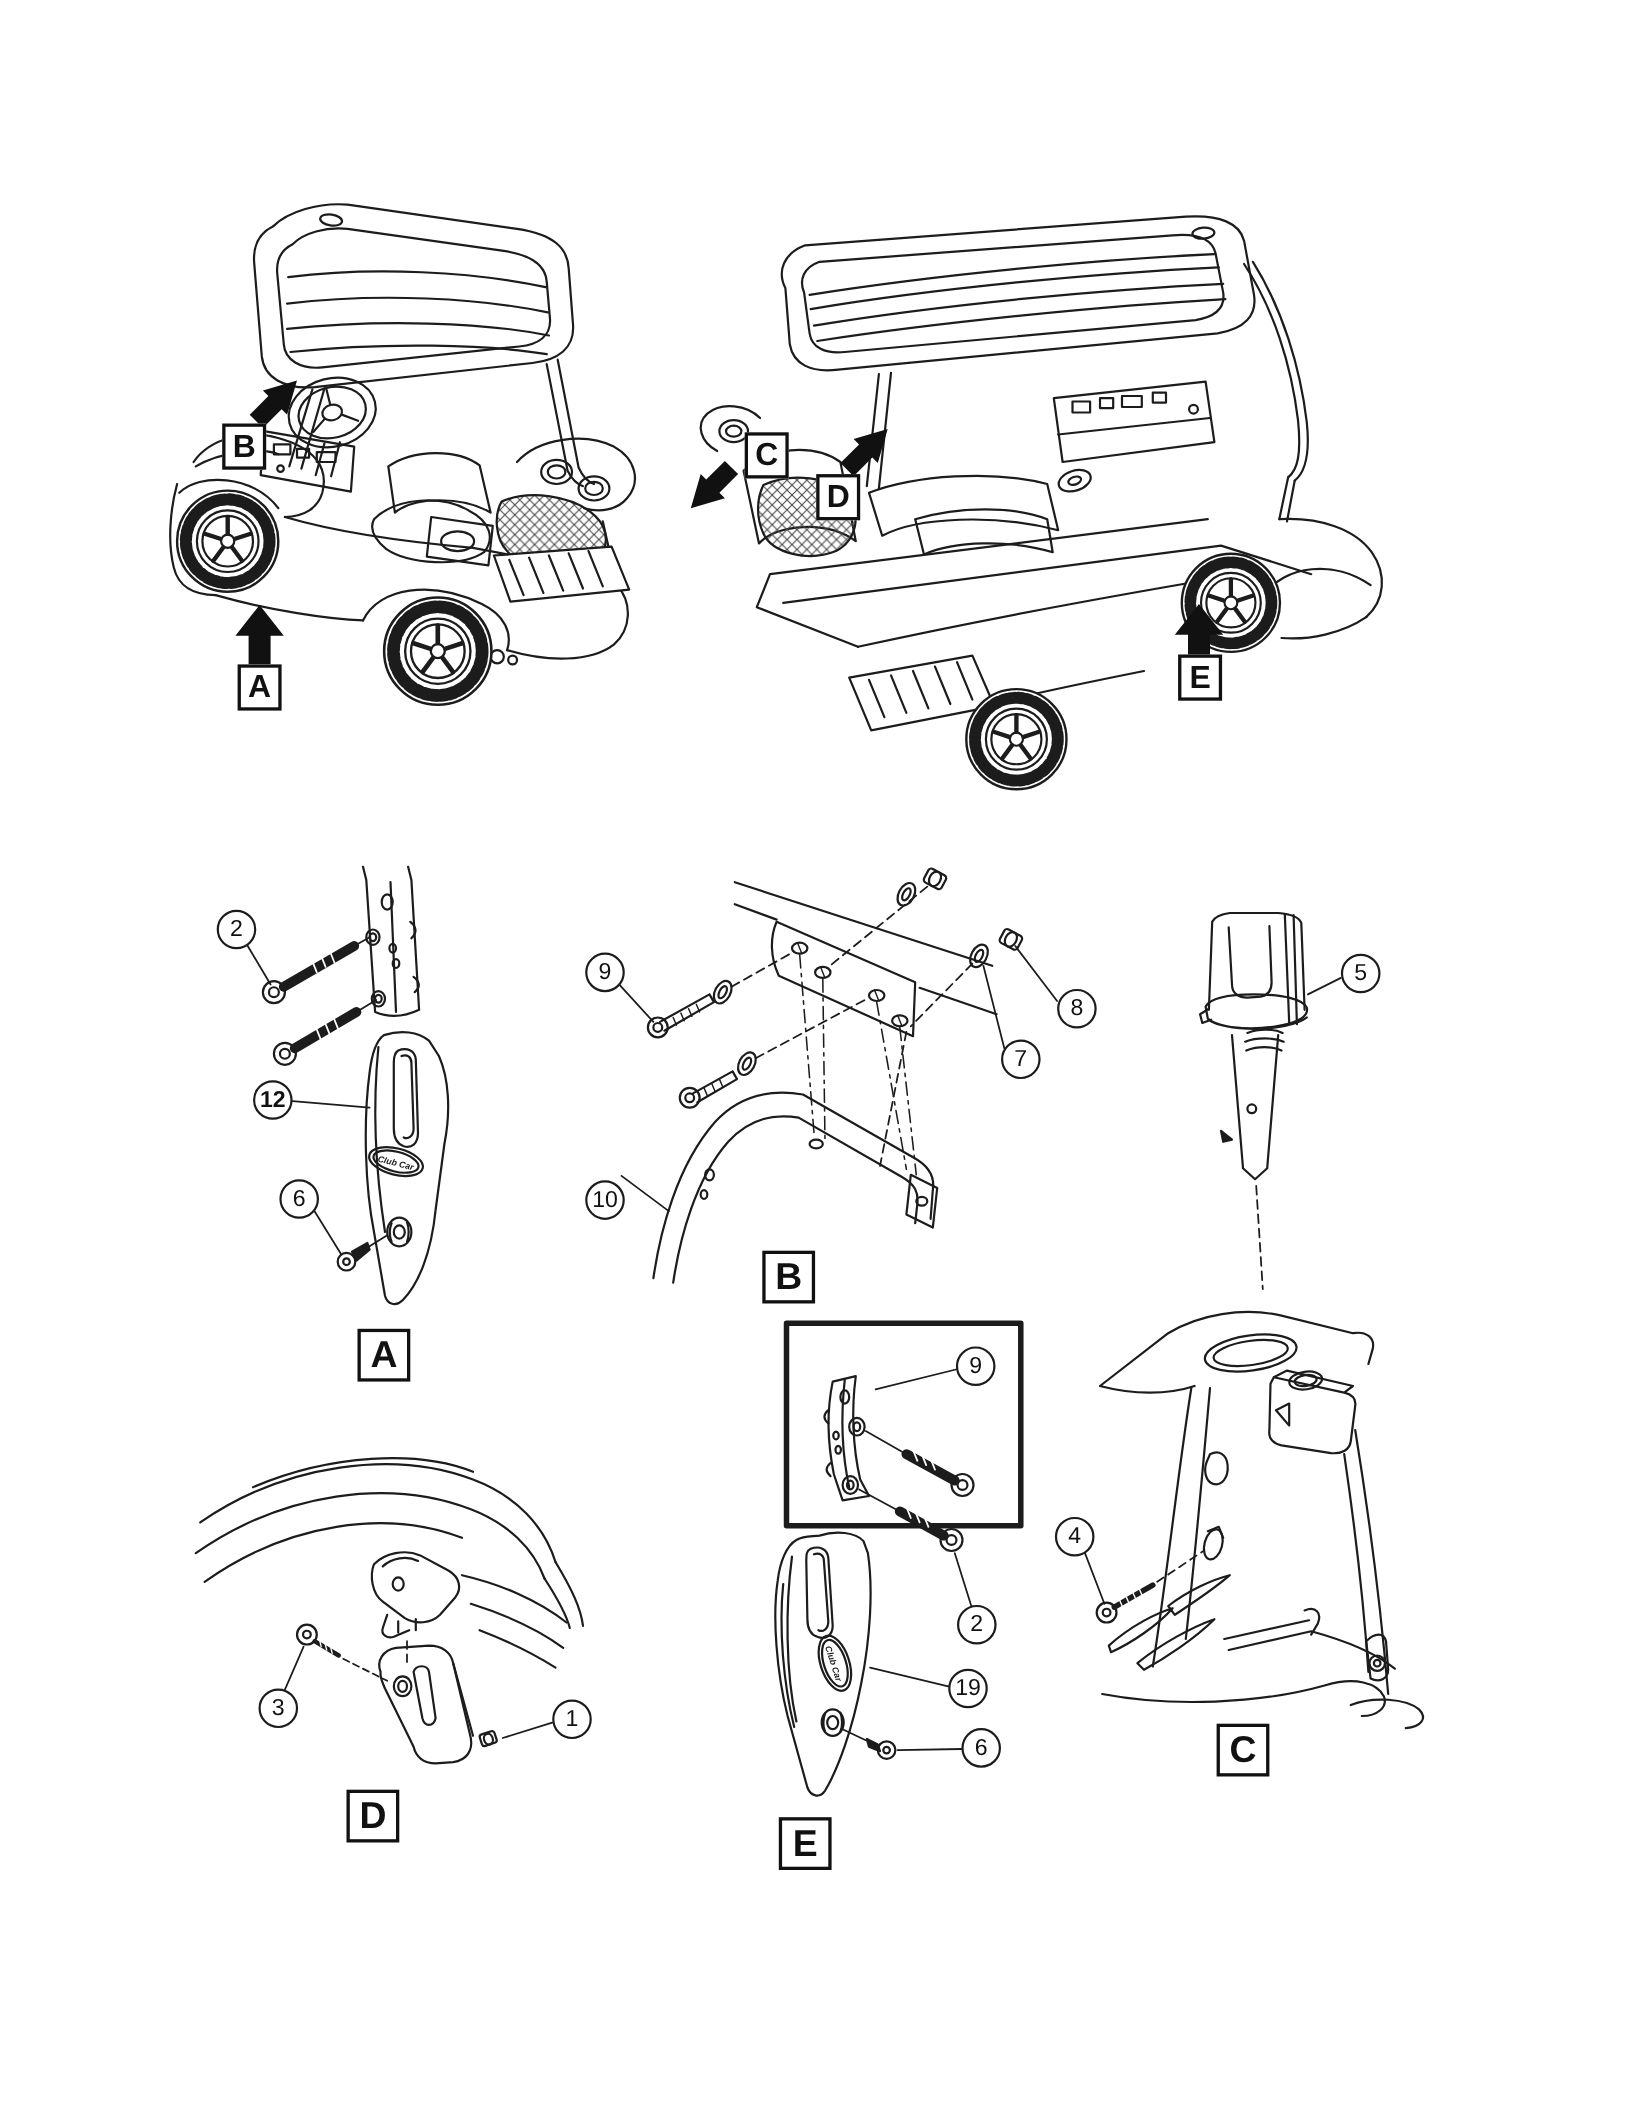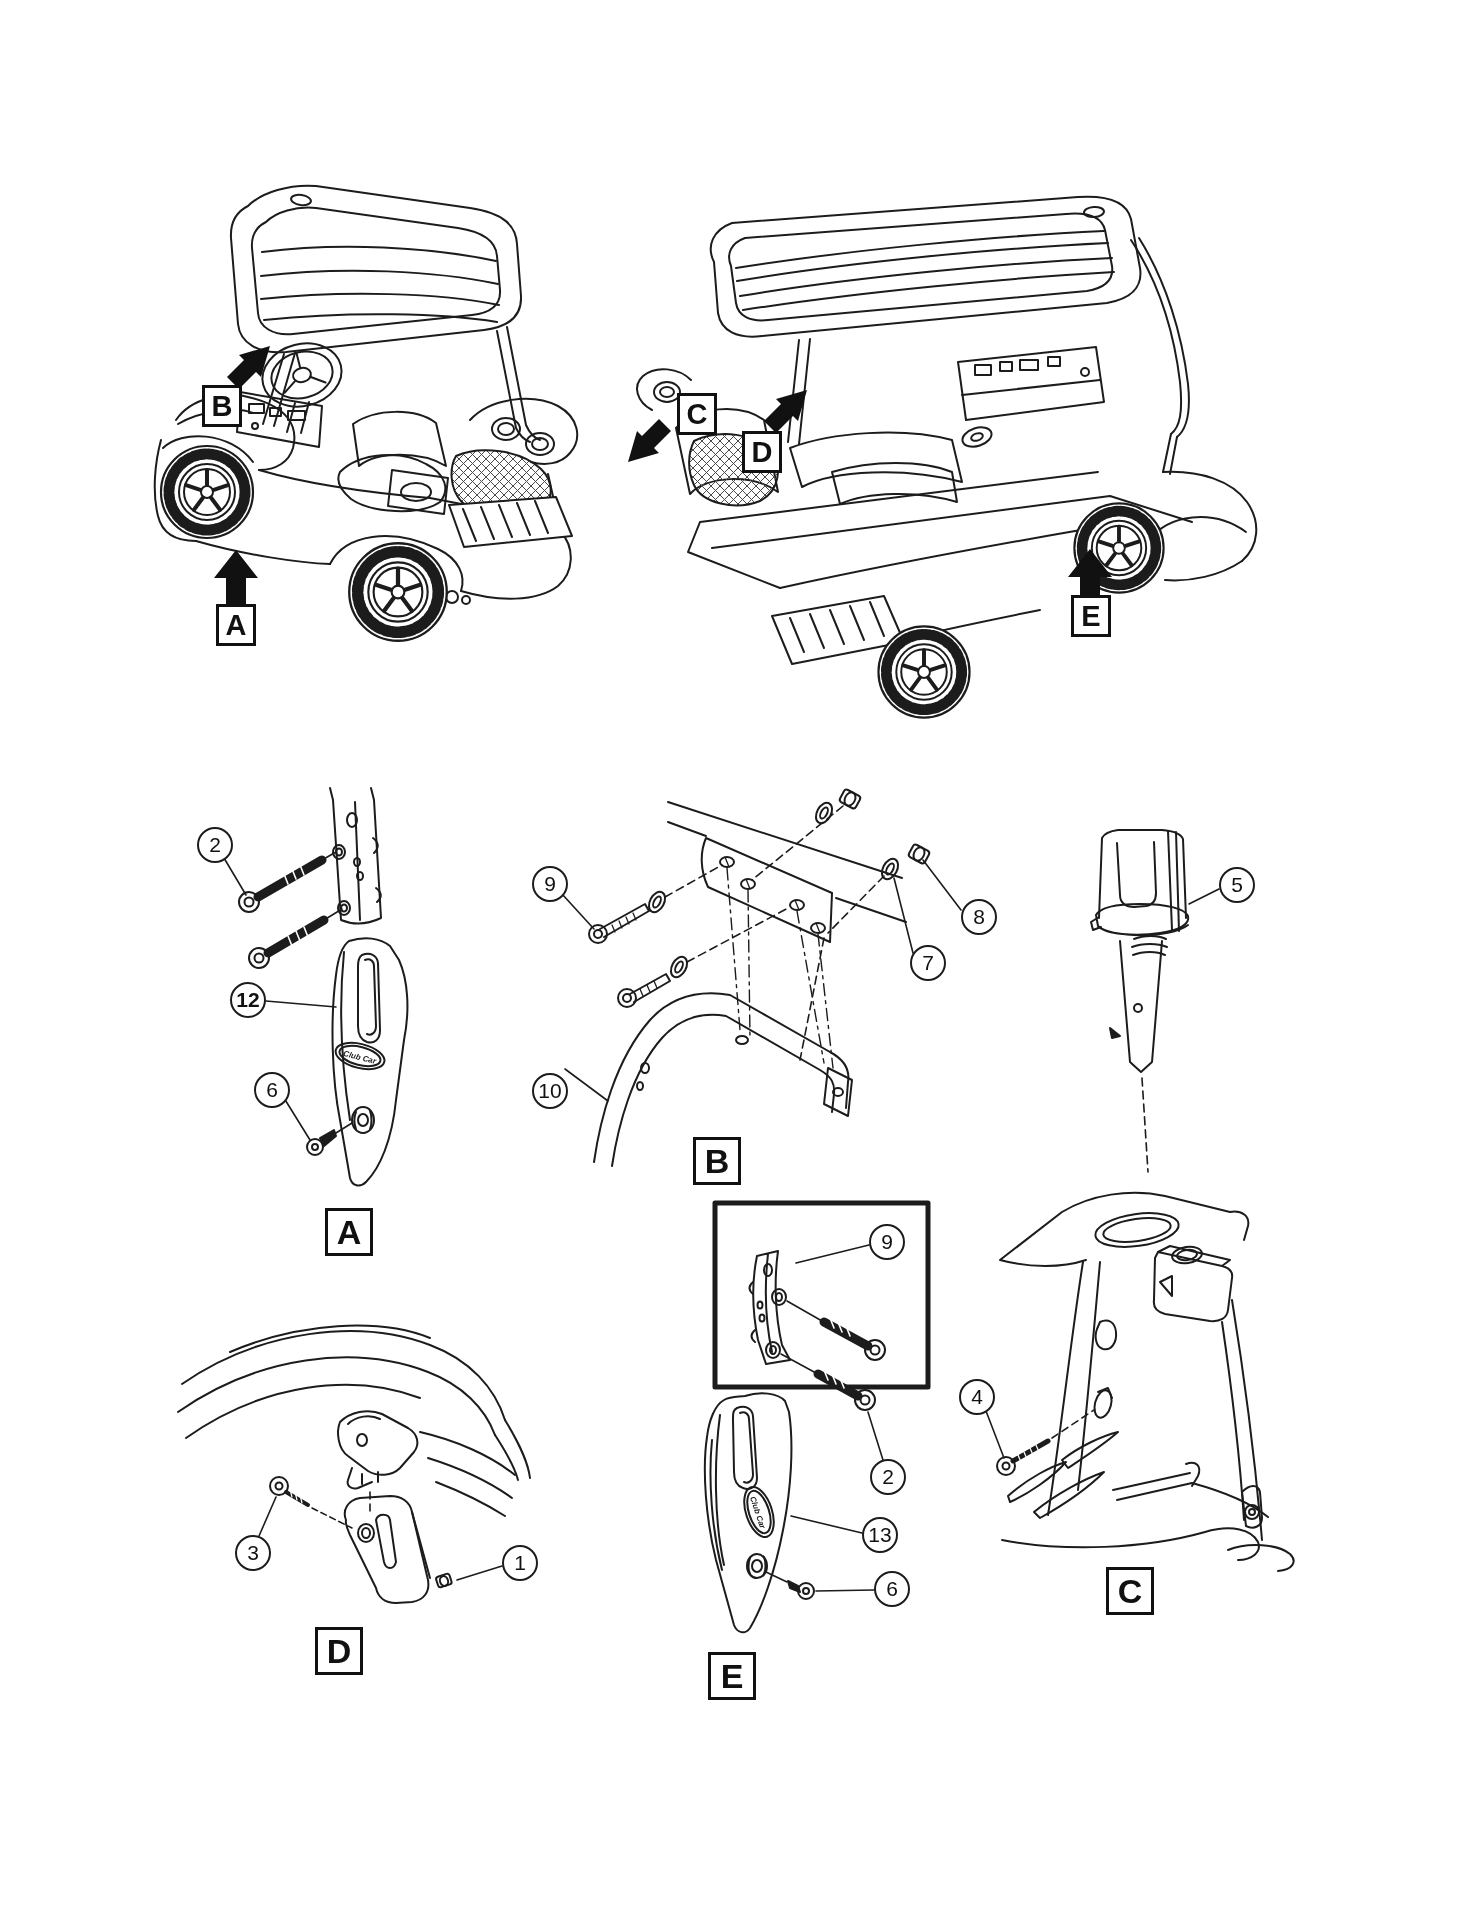--- a/index.html
+++ b/index.html
@@ -420,19 +420,19 @@
   <div class="callout" style="left:502px;top:1545px;">
       <span>1</span>
     </div>
   <div class="callout" style="left:869px;top:1224px;">
       <span>9</span>
     </div>
   <div class="callout" style="left:870px;top:1459px;">
       <span>2</span>
     </div>
   <div class="callout" style="left:862px;top:1517px;">
-      <span>13</span>
+      <span>19</span>
     </div>
   <div class="callout" style="left:874px;top:1571px;">
       <span>6</span>
     </div>
 
 </div>
 
 </body></html>

